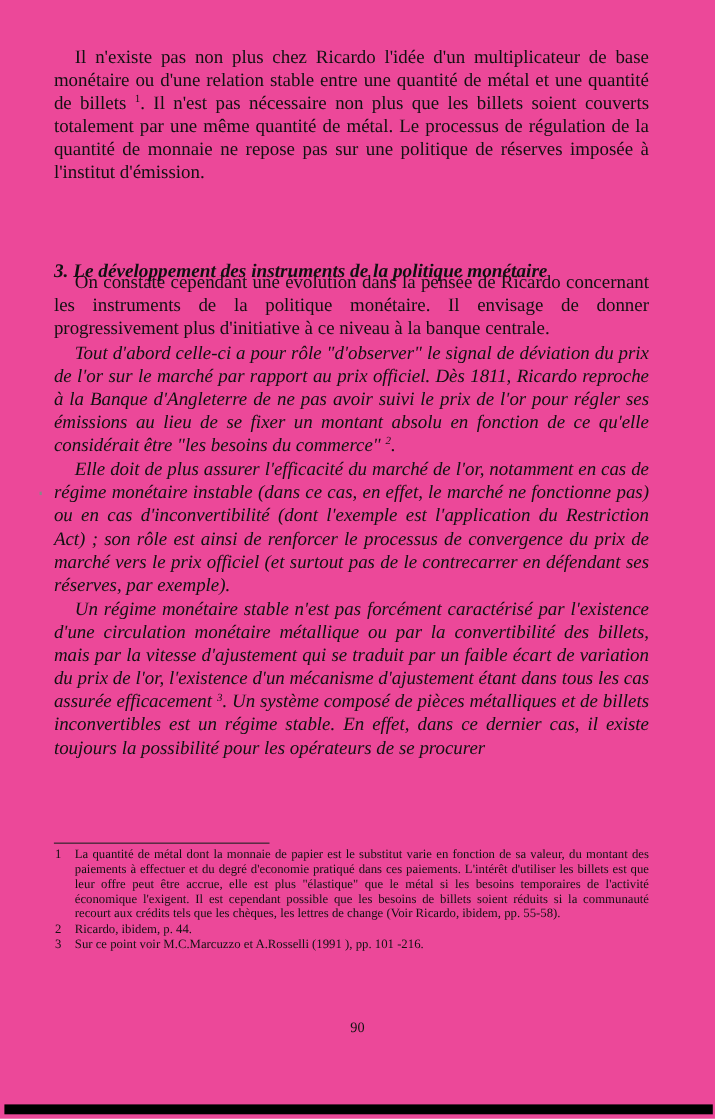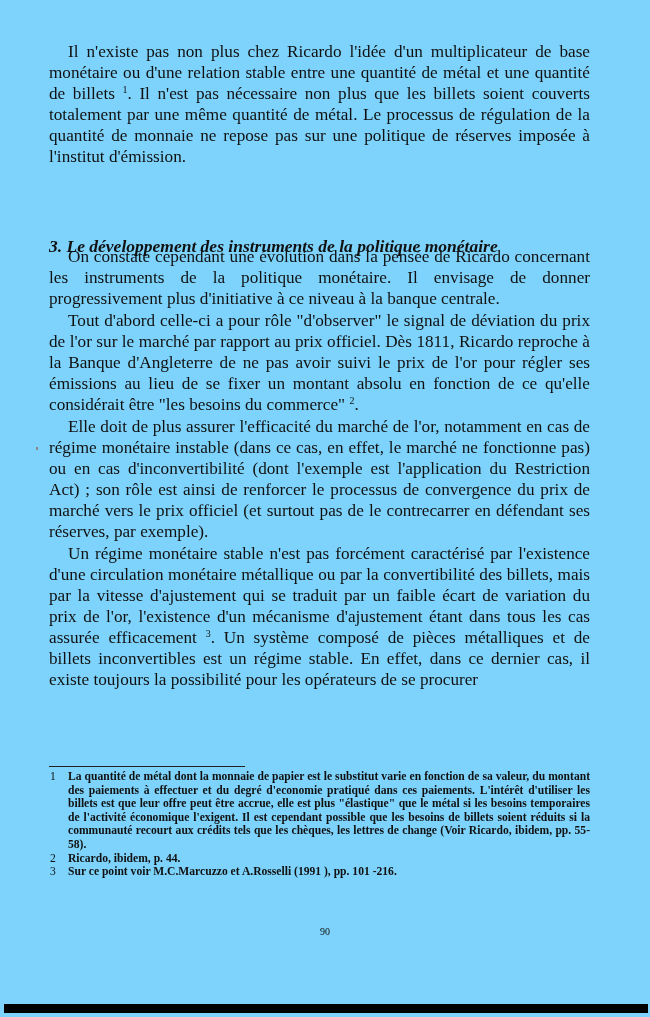--- a/index.html
+++ b/index.html
@@ -1,32 +1,32 @@
 <!DOCTYPE html>
 <html><head>
 <meta charset="utf-8">
 <style>
   html, body { margin: 0; padding: 0; background: #ffffff; }
   body { width: 650px; height: 1017px; position: relative; overflow: hidden; }
-  .page { position: absolute; left: 0; top: 0; width: 650px; height: 1017px; background: #7dd3fc; }
+  .page { position: absolute; left: 0; top: 0; width: 650px; height: 1017px; background: #ec4899; }
   .col { position: absolute; left: 49px; width: 541px; color: #111111;
          font-family: "Liberation Serif", "DejaVu Serif", serif; }
   .body-text { font-size: 17.2px; line-height: 21px; text-align: justify; }
   .body-text p { margin: 0; text-indent: 19px; }
-  .body-text p + p { margin-top: 1px; }
+  .body-text p + p { margin-top: 1px; font-style: italic; }
   sup { font-size: 10px; vertical-align: 0; position: relative; top: -6px; line-height: 0; }
   .heading { font-size: 17.5px; font-weight: bold; font-style: italic; line-height: 21px; margin: 0; }
   .rule { position: absolute; left: 49px; top: 766px; width: 196px; height: 0; border-top: 1.2px solid #222; }
   .footnotes { position: absolute; left: 49px; top: 770px; width: 541px; font-family: "Liberation Serif", "DejaVu Serif", serif;
                font-size: 11.6px; line-height: 13.6px; color: #111111; }
   .fn { display: flex; }
   .fn-num { width: 18px; flex: 0 0 18px; padding-left: 1px; }
-  .fn-text { flex: 1; text-align: justify; font-weight: bold; }
+  .fn-text { flex: 1; text-align: justify; }
   .page-num { position: absolute; left: 0; width: 650px; top: 926px; text-align: center;
-              font-family: "Liberation Serif", "DejaVu Serif", serif; font-size: 10px; color: #111; }
+              font-family: "Liberation Serif", "DejaVu Serif", serif; font-size: 13px; color: #111; }
   .scan-bar { position: absolute; left: 4px; top: 1004px; width: 644px; height: 9px; background: #000; }
   .speck { position: absolute; width: 2px; height: 3px; background: #888; }
 </style>
 </head>
 <body>
 
 <div class="page">
 
   <div class="col body-text" style="top:41px;">
     <p><span>Il n'existe pas non plus chez Ricardo l'idée d'un multiplicateur de base monétaire ou d'une relation stable entre une quantité de métal et une quantité de billets</span> <sup>1</sup><span>. Il n'est pas nécessaire non plus que les billets soient couverts totalement par une même quantité de métal. Le processus de régulation de la quantité de monnaie ne repose pas sur une politique de réserves imposée à l'institut d'émission.</span></p>

